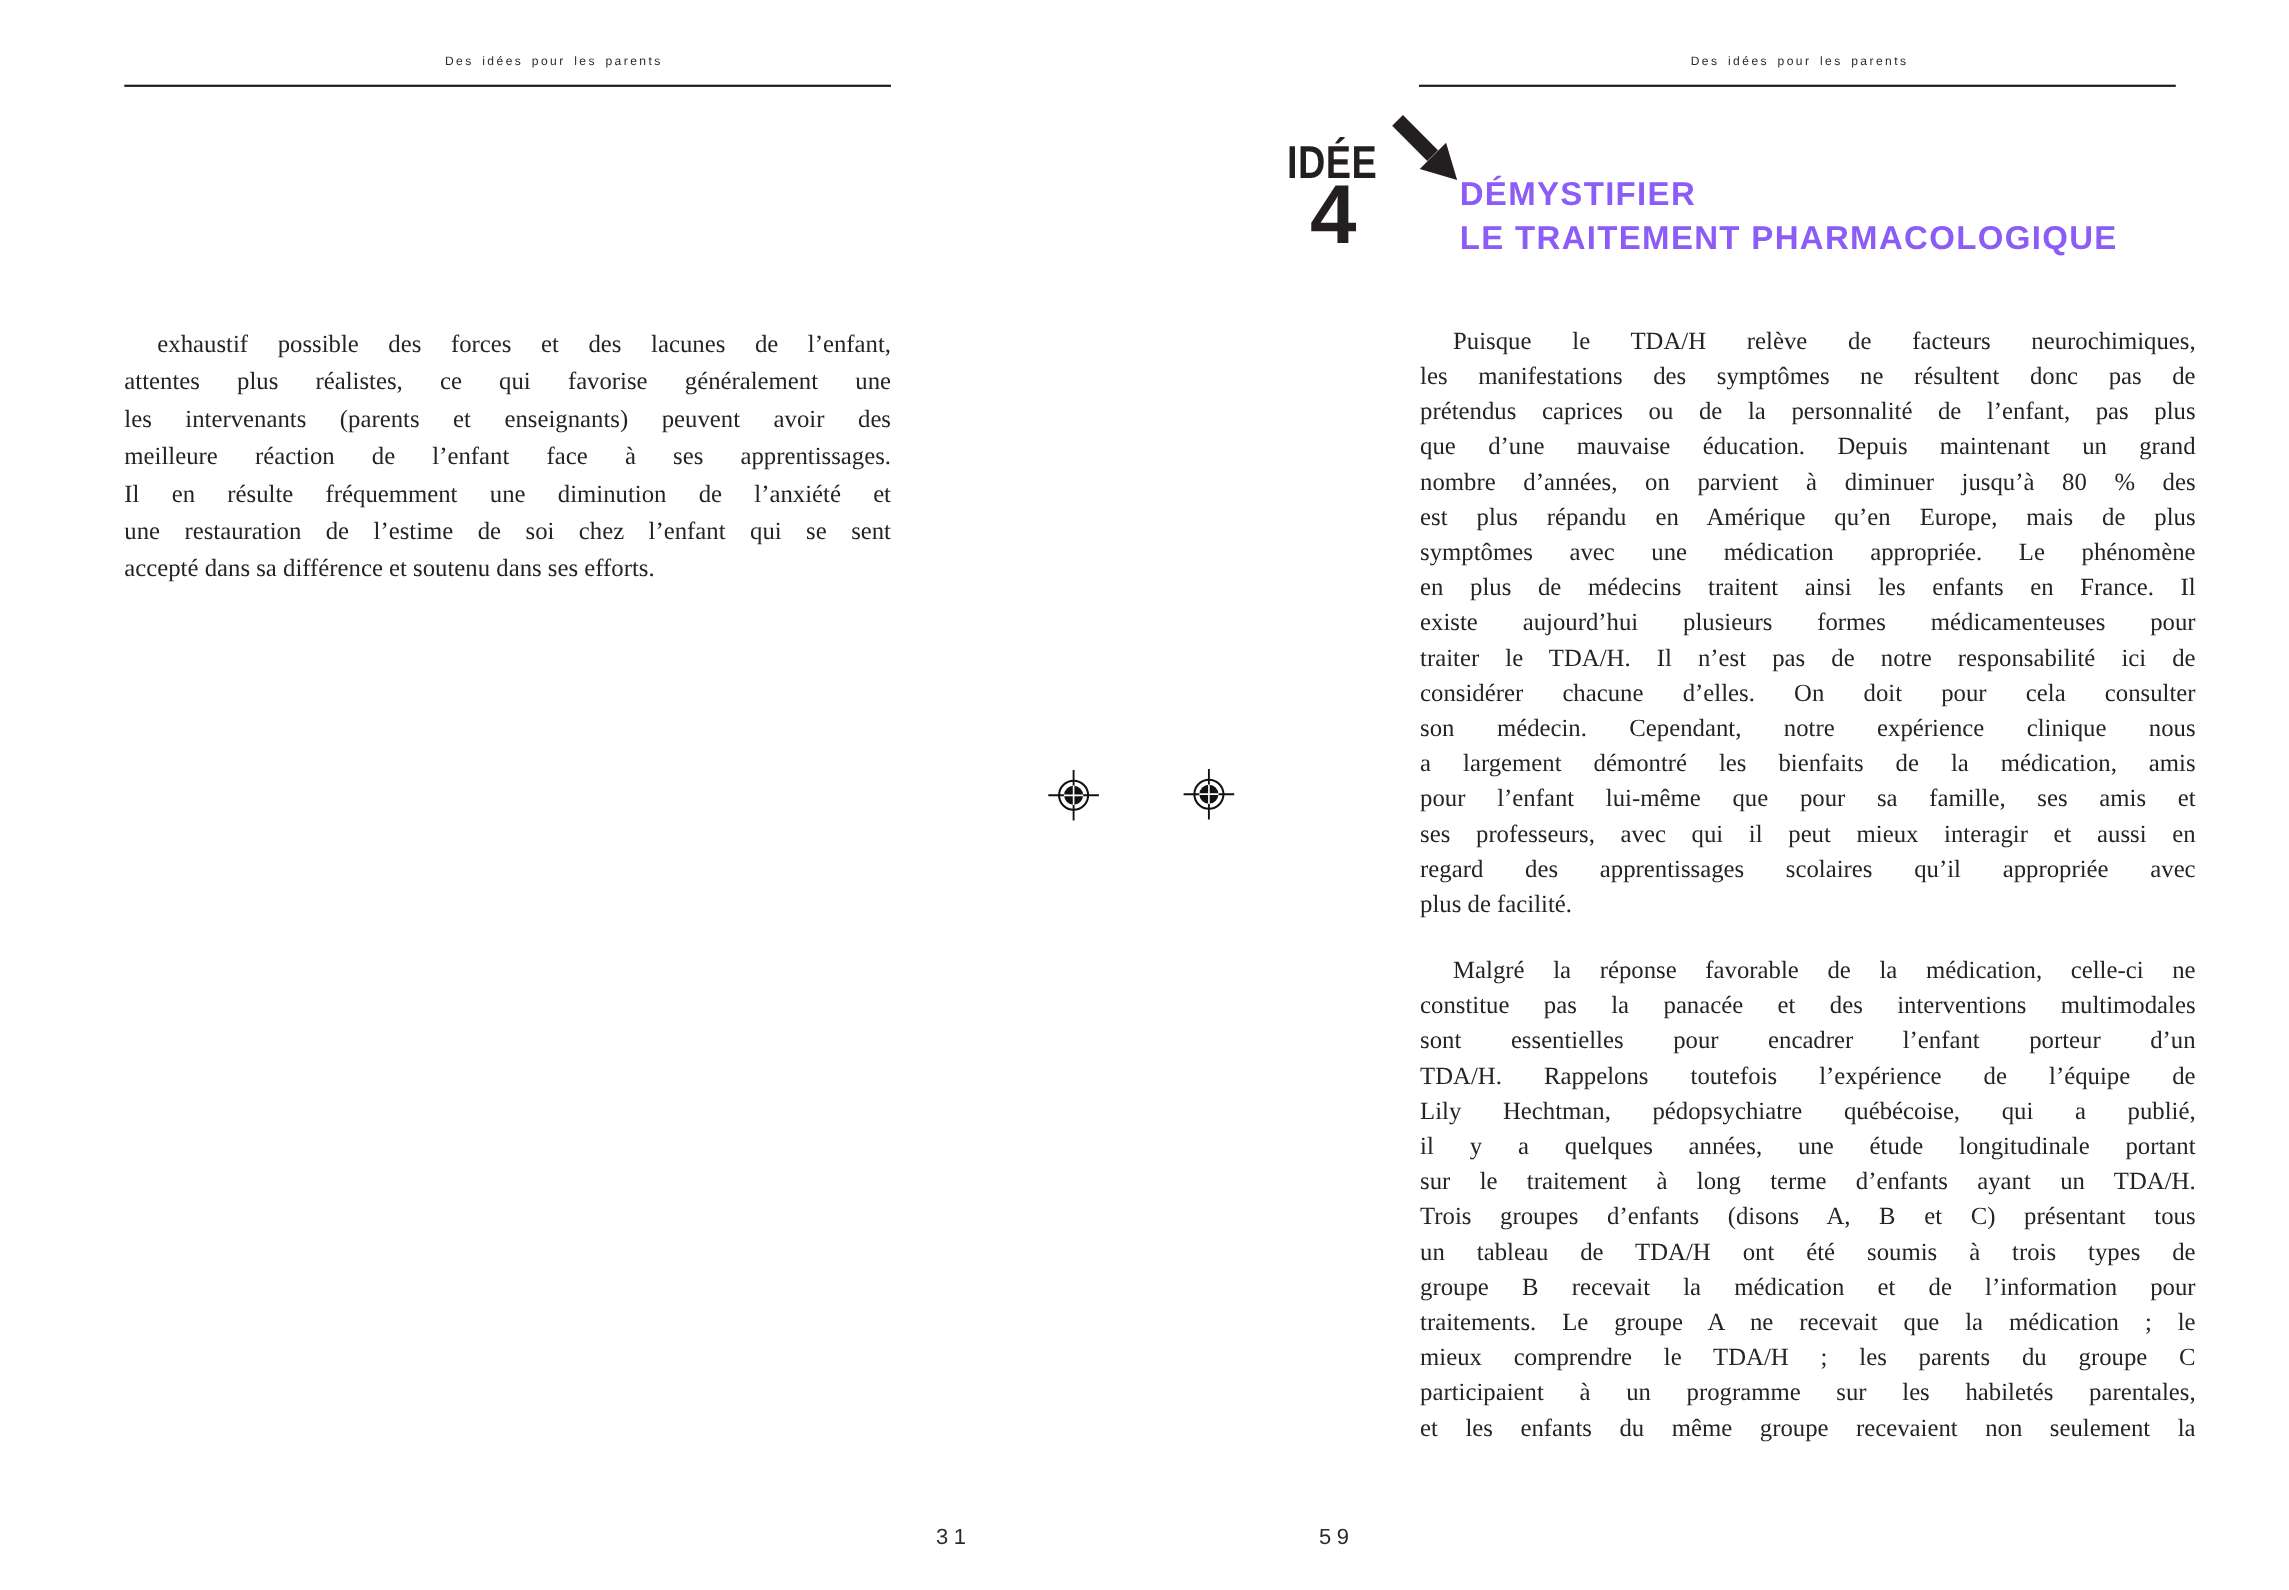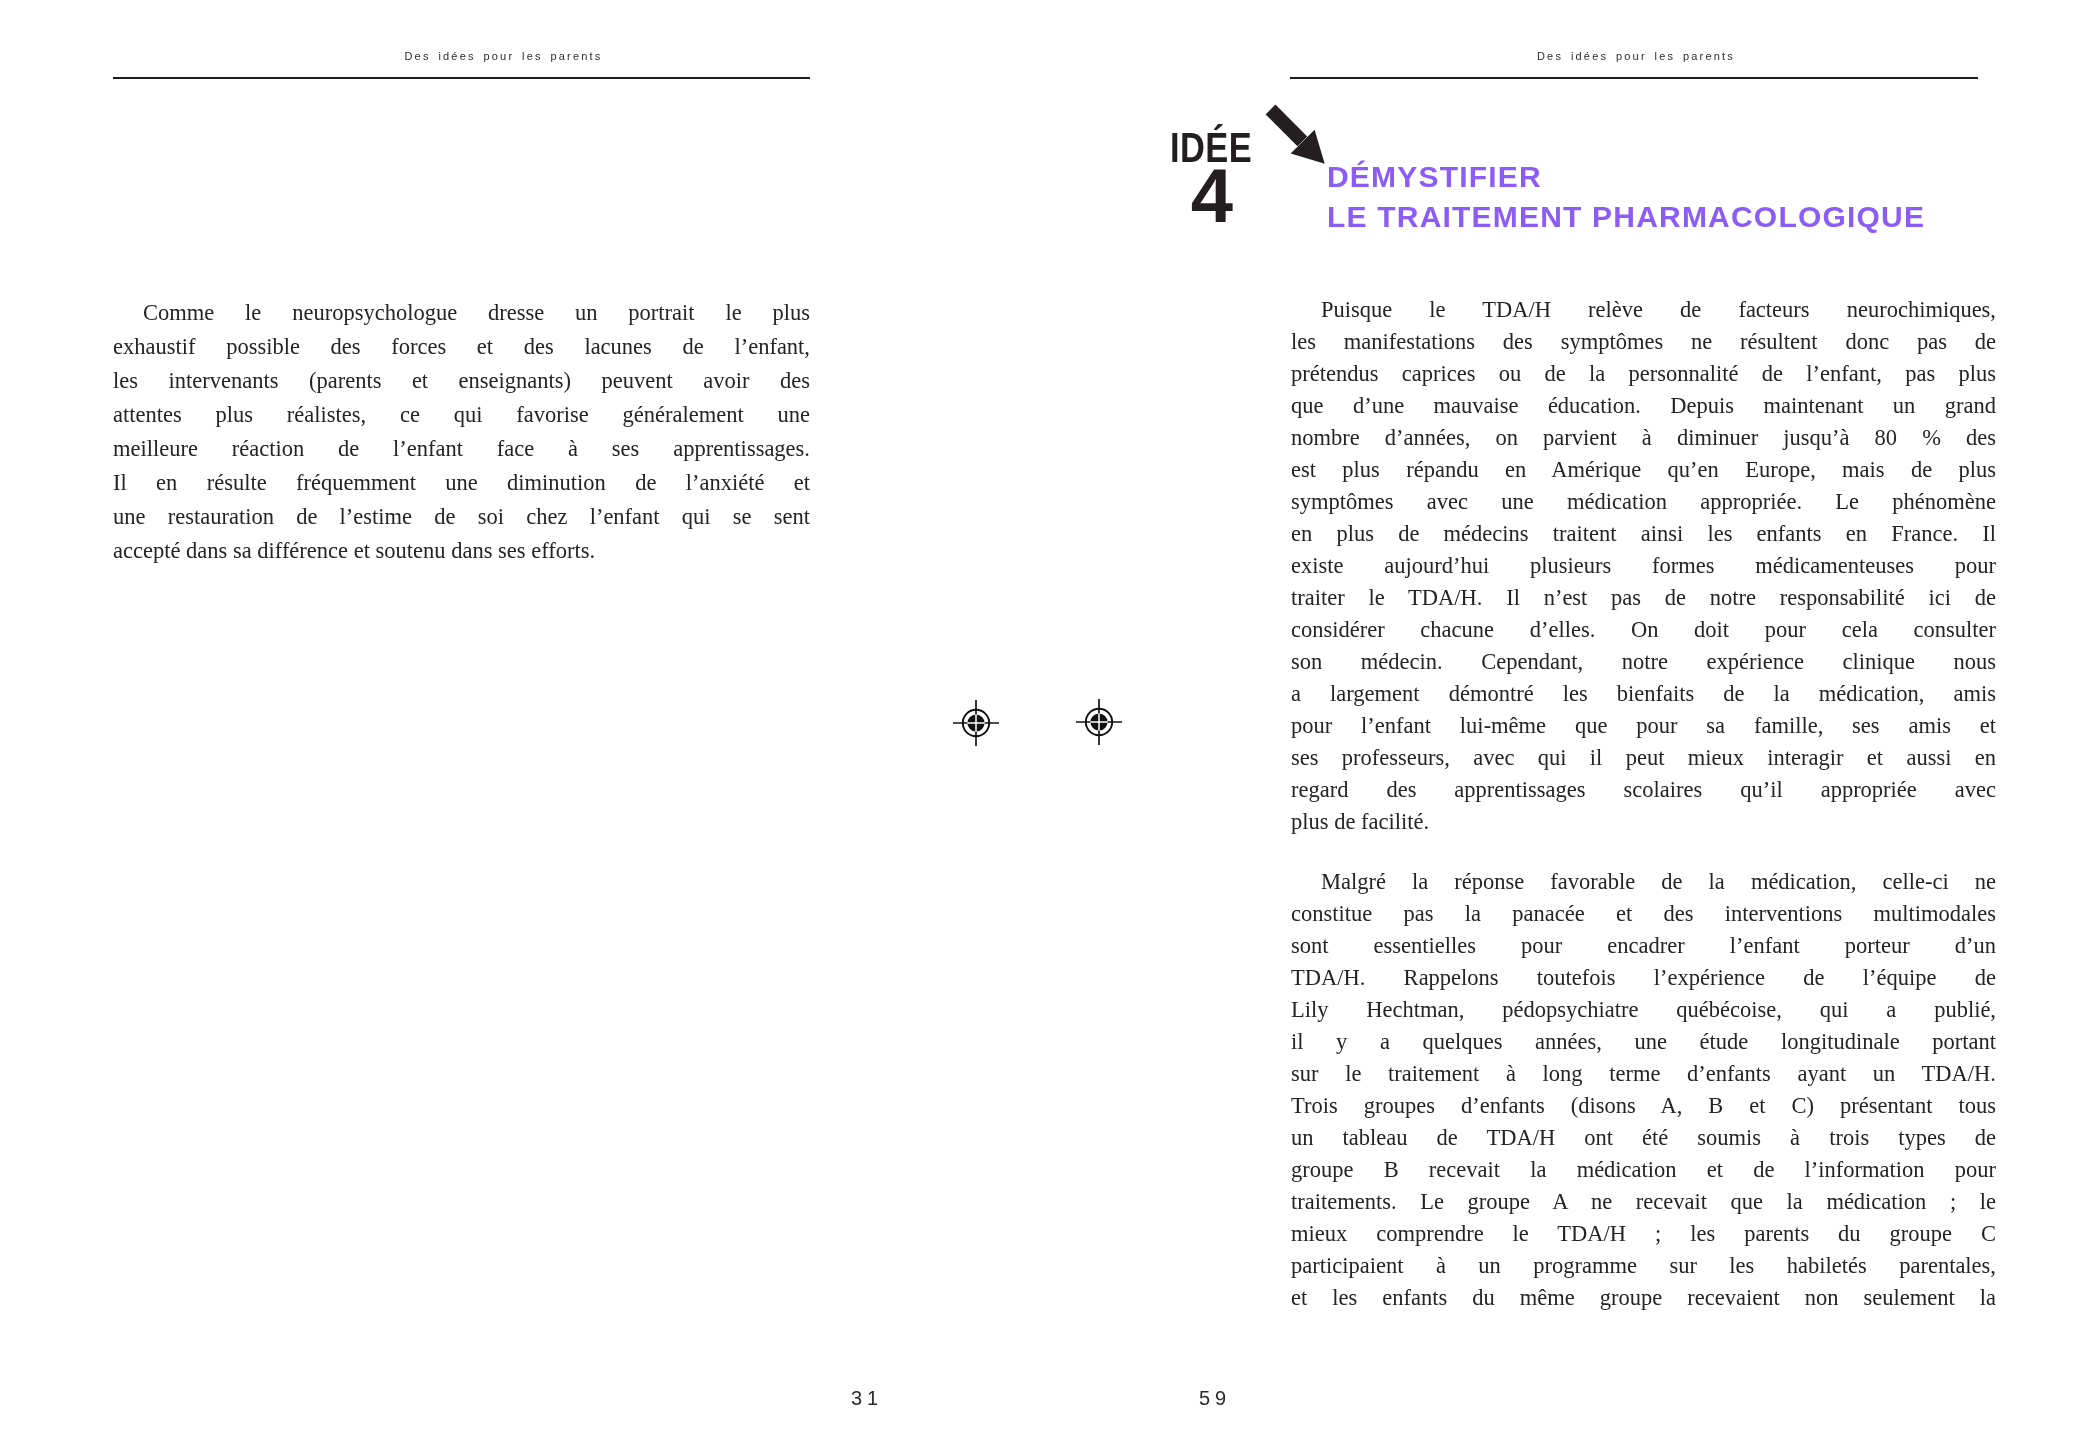--- a/index.html
+++ b/index.html
@@ -79,24 +79,23 @@
 </head>
 <body>
 
 <div>
 
   <section>
     <div class="abs running-head left-head">Des idées pour les parents</div>
     <div class="abs head-rule rule-left"></div>
 
     <div class="abs body-col left-col">
-        <div class="tline">Comme le neuropsychologue dresse un portrait le plus</div>
         <div class="tline">exhaustif possible des forces et des lacunes de l’enfant,</div>
+        <div class="tline">attentes plus réalistes, ce qui favorise généralement une</div>
         <div class="tline">les intervenants (parents et enseignants) peuvent avoir des</div>
-        <div class="tline">attentes plus réalistes, ce qui favorise généralement une</div>
         <div class="tline">meilleure réaction de l’enfant face à ses apprentissages.</div>
         <div class="tline">Il en résulte fréquemment une diminution de l’anxiété et</div>
         <div class="tline">une restauration de l’estime de soi chez l’enfant qui se sent</div>
         <div class="tline">accepté dans sa différence et soutenu dans ses efforts.</div>
       </div>
 
     <div class="abs folio folio-left">31</div>
   </section>
 
   <section>

